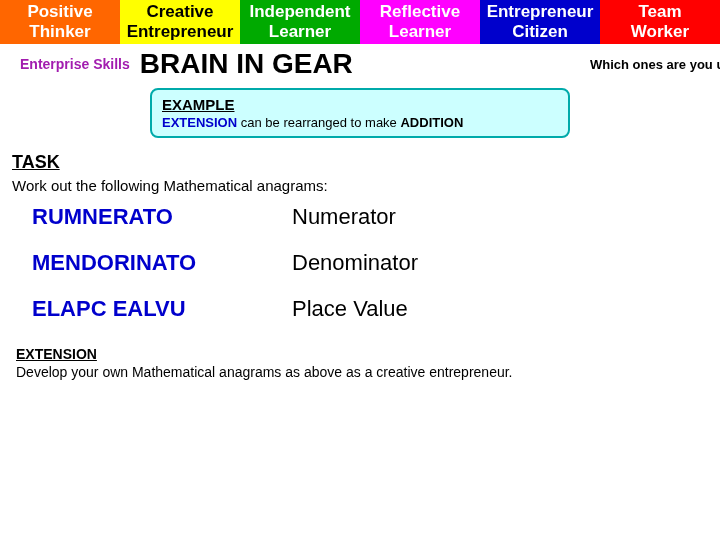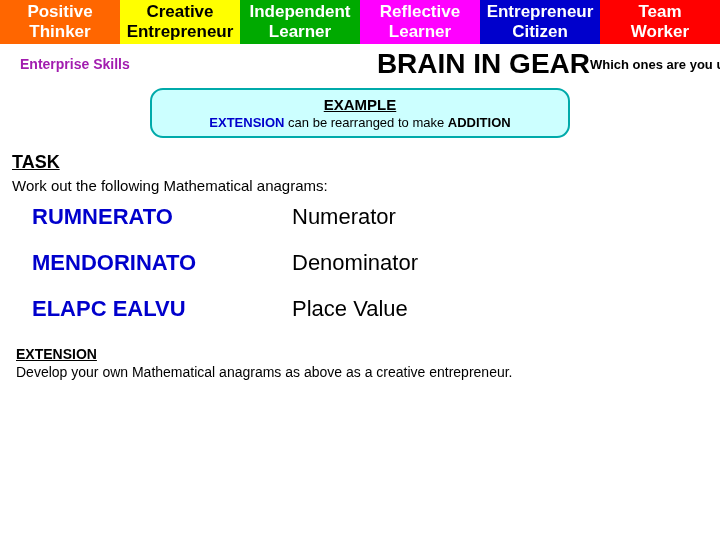--- a/index.html
+++ b/index.html
@@ -70,43 +70,42 @@
       font-size: 14px;
       font-weight: bold;
       color: #a21caf;
       padding-left: 20px;
       white-space: nowrap;
     }
     .brain-in-gear {
       font-size: 28px;
       font-weight: bold;
       color: #000;
-      text-align: right;
+      text-align: left;
       flex: 1;
       padding-left: 10px;
     }
     .which-ones {
       font-size: 13px;
       font-weight: bold;
       color: #000;
       text-align: right;
       padding-right: 6px;
       white-space: nowrap;
       max-width: 130px;
     }
 
     
     .example-box {
       background: #CCFFFF;
       border: 2px solid #00AAAA;
       margin: 4px auto;
       width: 420px;
-      text-align: center;
       padding: 6px 10px;
-      border-radius: 13px;
+      border-radius: 8px;
     }
     .example-title {
       font-size: 15px;
       font-weight: bold;
       color: #000;
       text-decoration: underline;
     }
     .example-text {
       font-size: 13px;
       color: #000;

